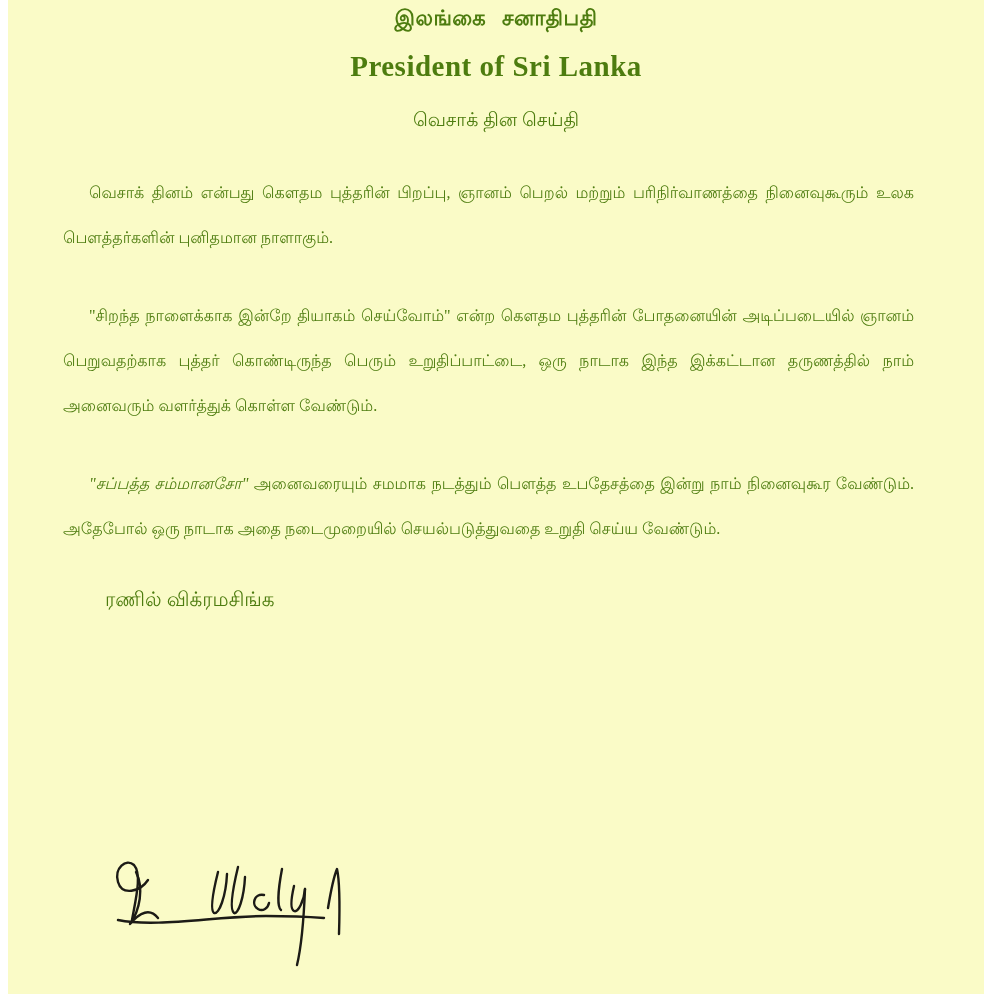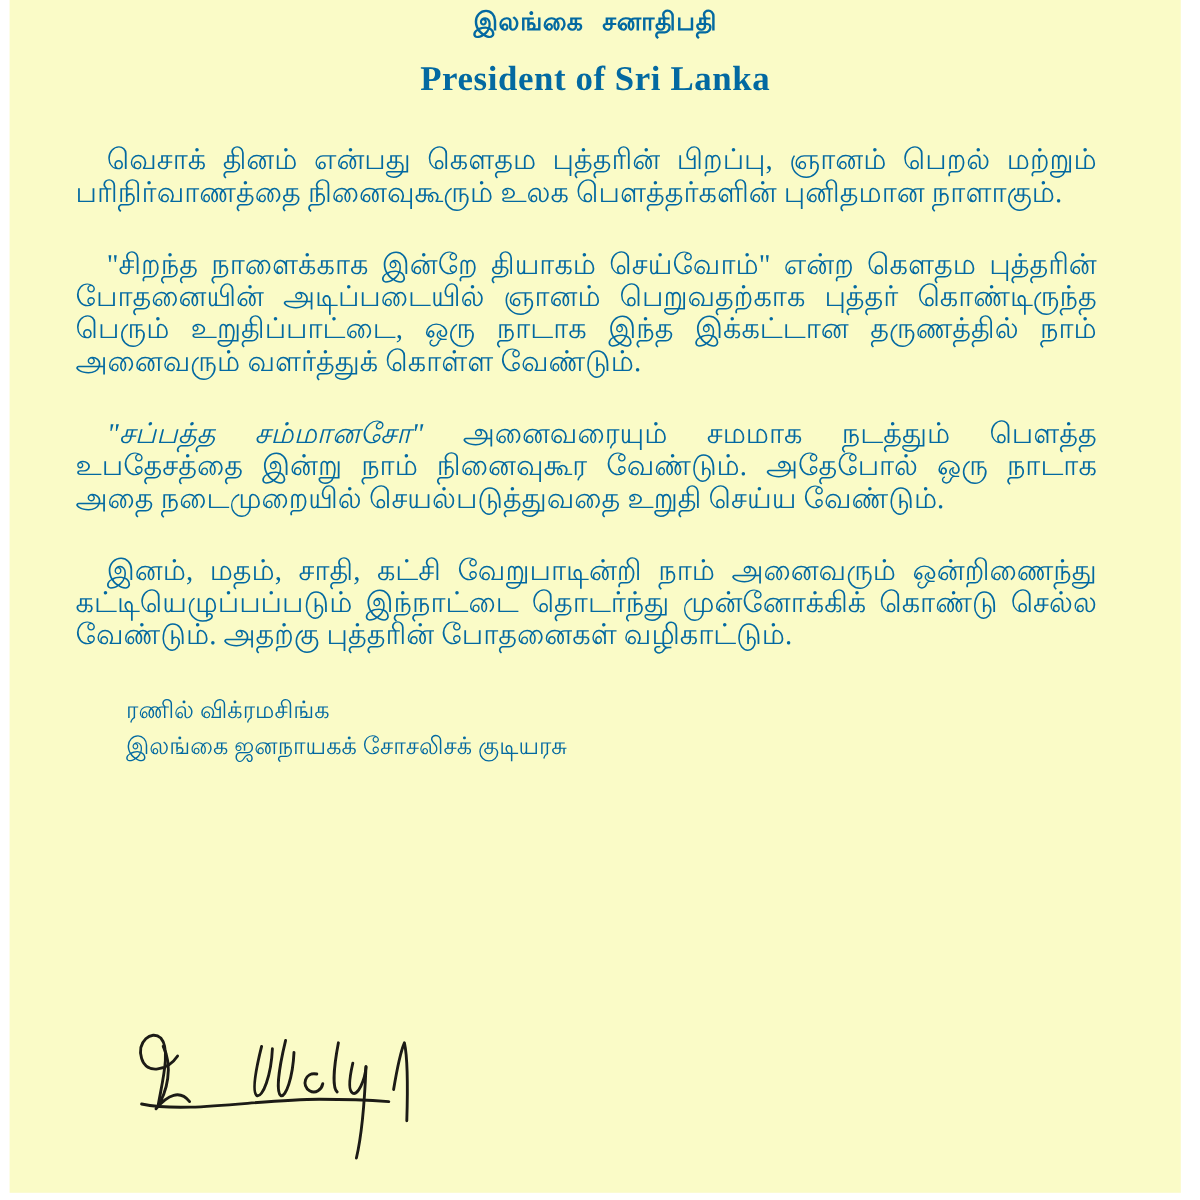--- a/index.html
+++ b/index.html
@@ -11,21 +11,21 @@
     overflow: hidden;
     font-family: "Liberation Serif", "DejaVu Serif", serif;
   }
   .paper {
     position: absolute;
     left: 8px;
     top: 0;
     width: 976px;
     height: 994px;
     background: #fafbc7;
-    color: #0369a1;
+    color: #4d7c0f;
   }
   .letterhead {
     text-align: center;
     padding-top: 6px;
   }
   .t-title {
     font-size: 21px;
     line-height: 25px;
     font-weight: 700;
     word-spacing: 10px;
@@ -41,22 +41,22 @@
   .subtitle {
     font-size: 19px;
     line-height: 22px;
     margin-top: 27px;
   }
   .letter-body {
     margin: 39px 70px 0 55px;
     filter: blur(0.2px);
   }
   .letter-body p {
-    font-size: 24px;
-    line-height: 27px;
+    font-size: 16px;
+    line-height: 45px;
     margin: 0 0 33px 0;
     text-align: justify;
     text-indent: 26px;
   }
   .italic { font-style: italic; }
   .signature-block {
     margin: 26px 0 0 97px;
     font-size: 20px;
     line-height: 30px;
     filter: blur(0.2px);
@@ -72,32 +72,31 @@
   }
 </style>
 </head>
 <body>
 
 <div class="paper">
 
   <div class="letterhead">
     <div class="t-title">இலங்கை சனாதிபதி</div>
     <div class="e-title">President of Sri Lanka</div>
+    <div class="subtitle">வெசாக் தின செய்தி</div>
   </div>
 
   <div class="letter-body">
     <p>வெசாக் தினம் என்பது கௌதம புத்தரின் பிறப்பு, ஞானம் பெறல் மற்றும் பரிநிர்வாணத்தை நினைவுகூரும் உலக பௌத்தர்களின் புனிதமான நாளாகும்.</p>
     <p>"சிறந்த நாளைக்காக இன்றே தியாகம் செய்வோம்" என்ற கௌதம புத்தரின் போதனையின் அடிப்படையில் ஞானம் பெறுவதற்காக புத்தர் கொண்டிருந்த பெரும் உறுதிப்பாட்டை, ஒரு நாடாக இந்த இக்கட்டான தருணத்தில் நாம் அனைவரும் வளர்த்துக் கொள்ள வேண்டும்.</p>
     <p><span class="italic">"சப்பத்த சம்மானசோ"</span><span> அனைவரையும் சமமாக நடத்தும் பௌத்த உபதேசத்தை இன்று நாம் நினைவுகூர வேண்டும். அதேபோல் ஒரு நாடாக அதை நடைமுறையில் செயல்படுத்துவதை உறுதி செய்ய வேண்டும்.</span></p>
-    <p>இனம், மதம், சாதி, கட்சி வேறுபாடின்றி நாம் அனைவரும் ஒன்றிணைந்து கட்டியெழுப்பப்படும் இந்நாட்டை தொடர்ந்து முன்னோக்கிக் கொண்டு செல்ல வேண்டும்.  அதற்கு புத்தரின் போதனைகள் வழிகாட்டும்.</p>
   </div>
 
   <div class="signature-block">
     <div>ரணில் விக்ரமசிங்க</div>
-    <div>இலங்கை ஜனநாயகக் சோசலிசக் குடியரசு</div>
   </div>
 
   <svg class="signature-svg" viewBox="0 0 260 132" fill="none" stroke="#1c1b16" stroke-width="2.4" stroke-linecap="round" stroke-linejoin="round">
 
     <path d="M 36,68 C 40,46 46,22 38,13 C 30,6 18,16 22,30 C 26,44 44,40 52,28"></path>
     <path d="M 40,20 C 48,36 44,58 34,72 C 44,60 54,56 62,66"></path>
 
     <path d="M 22,68 C 60,76 120,64 170,64 C 195,64 215,65 228,66"></path>
 
     <path d="M 122,20 C 117,40 114,58 118,61 C 123,63 130,44 131,22"></path>

